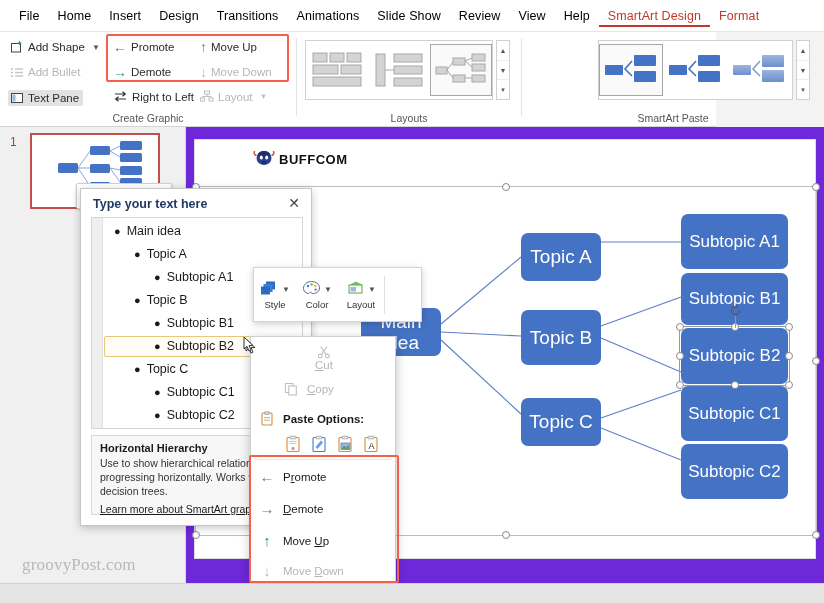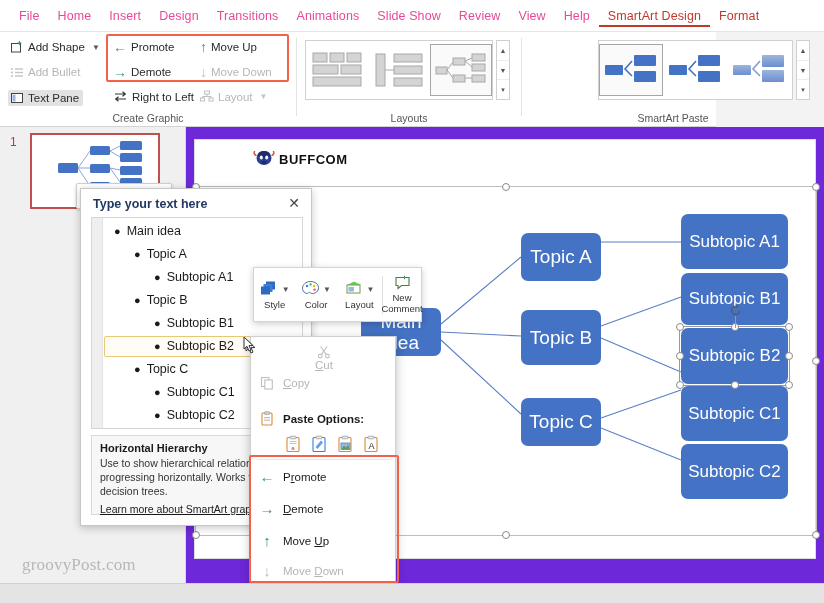--- a/index.html
+++ b/index.html
@@ -11,21 +11,21 @@
   }
   #app { position: relative; width: 824px; height: 603px; background: #f3f3f3; }
 
   
   .tabbar {
     position: absolute; top: 0; left: 0; width: 824px; height: 32px;
     background: #ffffff; display: flex; align-items: center; padding-left: 10px;
     border-bottom: 1px solid #e6e6e6;
   }
   .tab {
-    font-size: 12.5px; color: #ec4899; padding: 4px 9px; white-space: nowrap;
+    font-size: 12.5px; color: #000000; padding: 4px 9px; white-space: nowrap;
     cursor: default; letter-spacing: .1px;
   }
   .tab.accent { color: #c0392b; font-weight: 400; }
   .tab.active { color: #c0392b; border-bottom: 2px solid #c0392b; padding-bottom: 2px; }
 
   
   .ribbon {
     position: absolute; top: 32px; left: 0; width: 716px; height: 95px;
     background: #ffffff; border-bottom: 1px solid #d4d4d4;
   }
@@ -531,48 +531,36 @@
             <rect x="3" y="5" width="13" height="8" fill="#fff" stroke="#6a9b52" stroke-width="1"></rect>
             <rect x="4.5" y="7" width="5.5" height="4.5" fill="#9db8e0"></rect>
             <path d="M3 5 L10 1.5 L17 5" fill="#57b84a" opacity=".85"></path>
           </svg>
         </span>
         <span class="chev">▼</span>
       </span>
       <span>Layout</span>
     </div>
     <div class="mini-sep"></div>
-    <div class="mini-item" style="width:38px; flex:1;">
-      <span>
-        <svg width="17" height="16" viewBox="0 0 17 16">
-          <path d="M2 2.5 H15 V10.5 H7.5 L4 13.5 V10.5 H2 Z" fill="#fff" stroke="#4d7d3a" stroke-width="1.1"></path>
-          <path d="M10.5 0.8 L10.5 4.2 M8.8 2.5 L12.2 2.5" stroke="#2f9e63" stroke-width="1.2"></path>
-        </svg>
-      </span>
-      <span style="line-height:1.1; text-align:center;">
-        <span style="display:block;">New</span>
-        <span style="display:block;">Comment</span>
-      </span>
-    </div>
   </div>
 
   <div class="ctx">
 
     <div class="ctx-item dis" style="top:8px;flex-direction:column;">
       <span class="ci">
         <svg width="14" height="14" viewBox="0 0 14 14">
           <circle cx="3.2" cy="11" r="1.9" fill="none" stroke="#c0c0c0" stroke-width="1.1"></circle>
           <circle cx="10.4" cy="11" r="1.9" fill="none" stroke="#c0c0c0" stroke-width="1.1"></circle>
           <path d="M4.3 9.6 L10 1.5 M9.3 9.6 L3.6 1.5" stroke="#c0c0c0" stroke-width="1.1"></path>
         </svg>
       </span>
       <span class="ctx-label"><u>C</u>ut</span>
     </div>
 
-    <div class="ctx-item dis" style="top:32px;">
+    <div class="ctx-item dis" style="top:38px;padding-left:24px;">
       <span class="ci">
         <svg width="14" height="14" viewBox="0 0 14 14">
           <rect x="1.5" y="1.5" width="7.5" height="9" fill="none" stroke="#c0c0c0" stroke-width="1.1"></rect>
           <rect x="4.8" y="4" width="7.5" height="9" fill="#fff" stroke="#c0c0c0" stroke-width="1.1"></rect>
         </svg>
       </span>
       <span class="ctx-label"><u>C</u>opy</span>
     </div>
 
     <div class="ctx-item" style="top:68px; font-weight:bold;">

